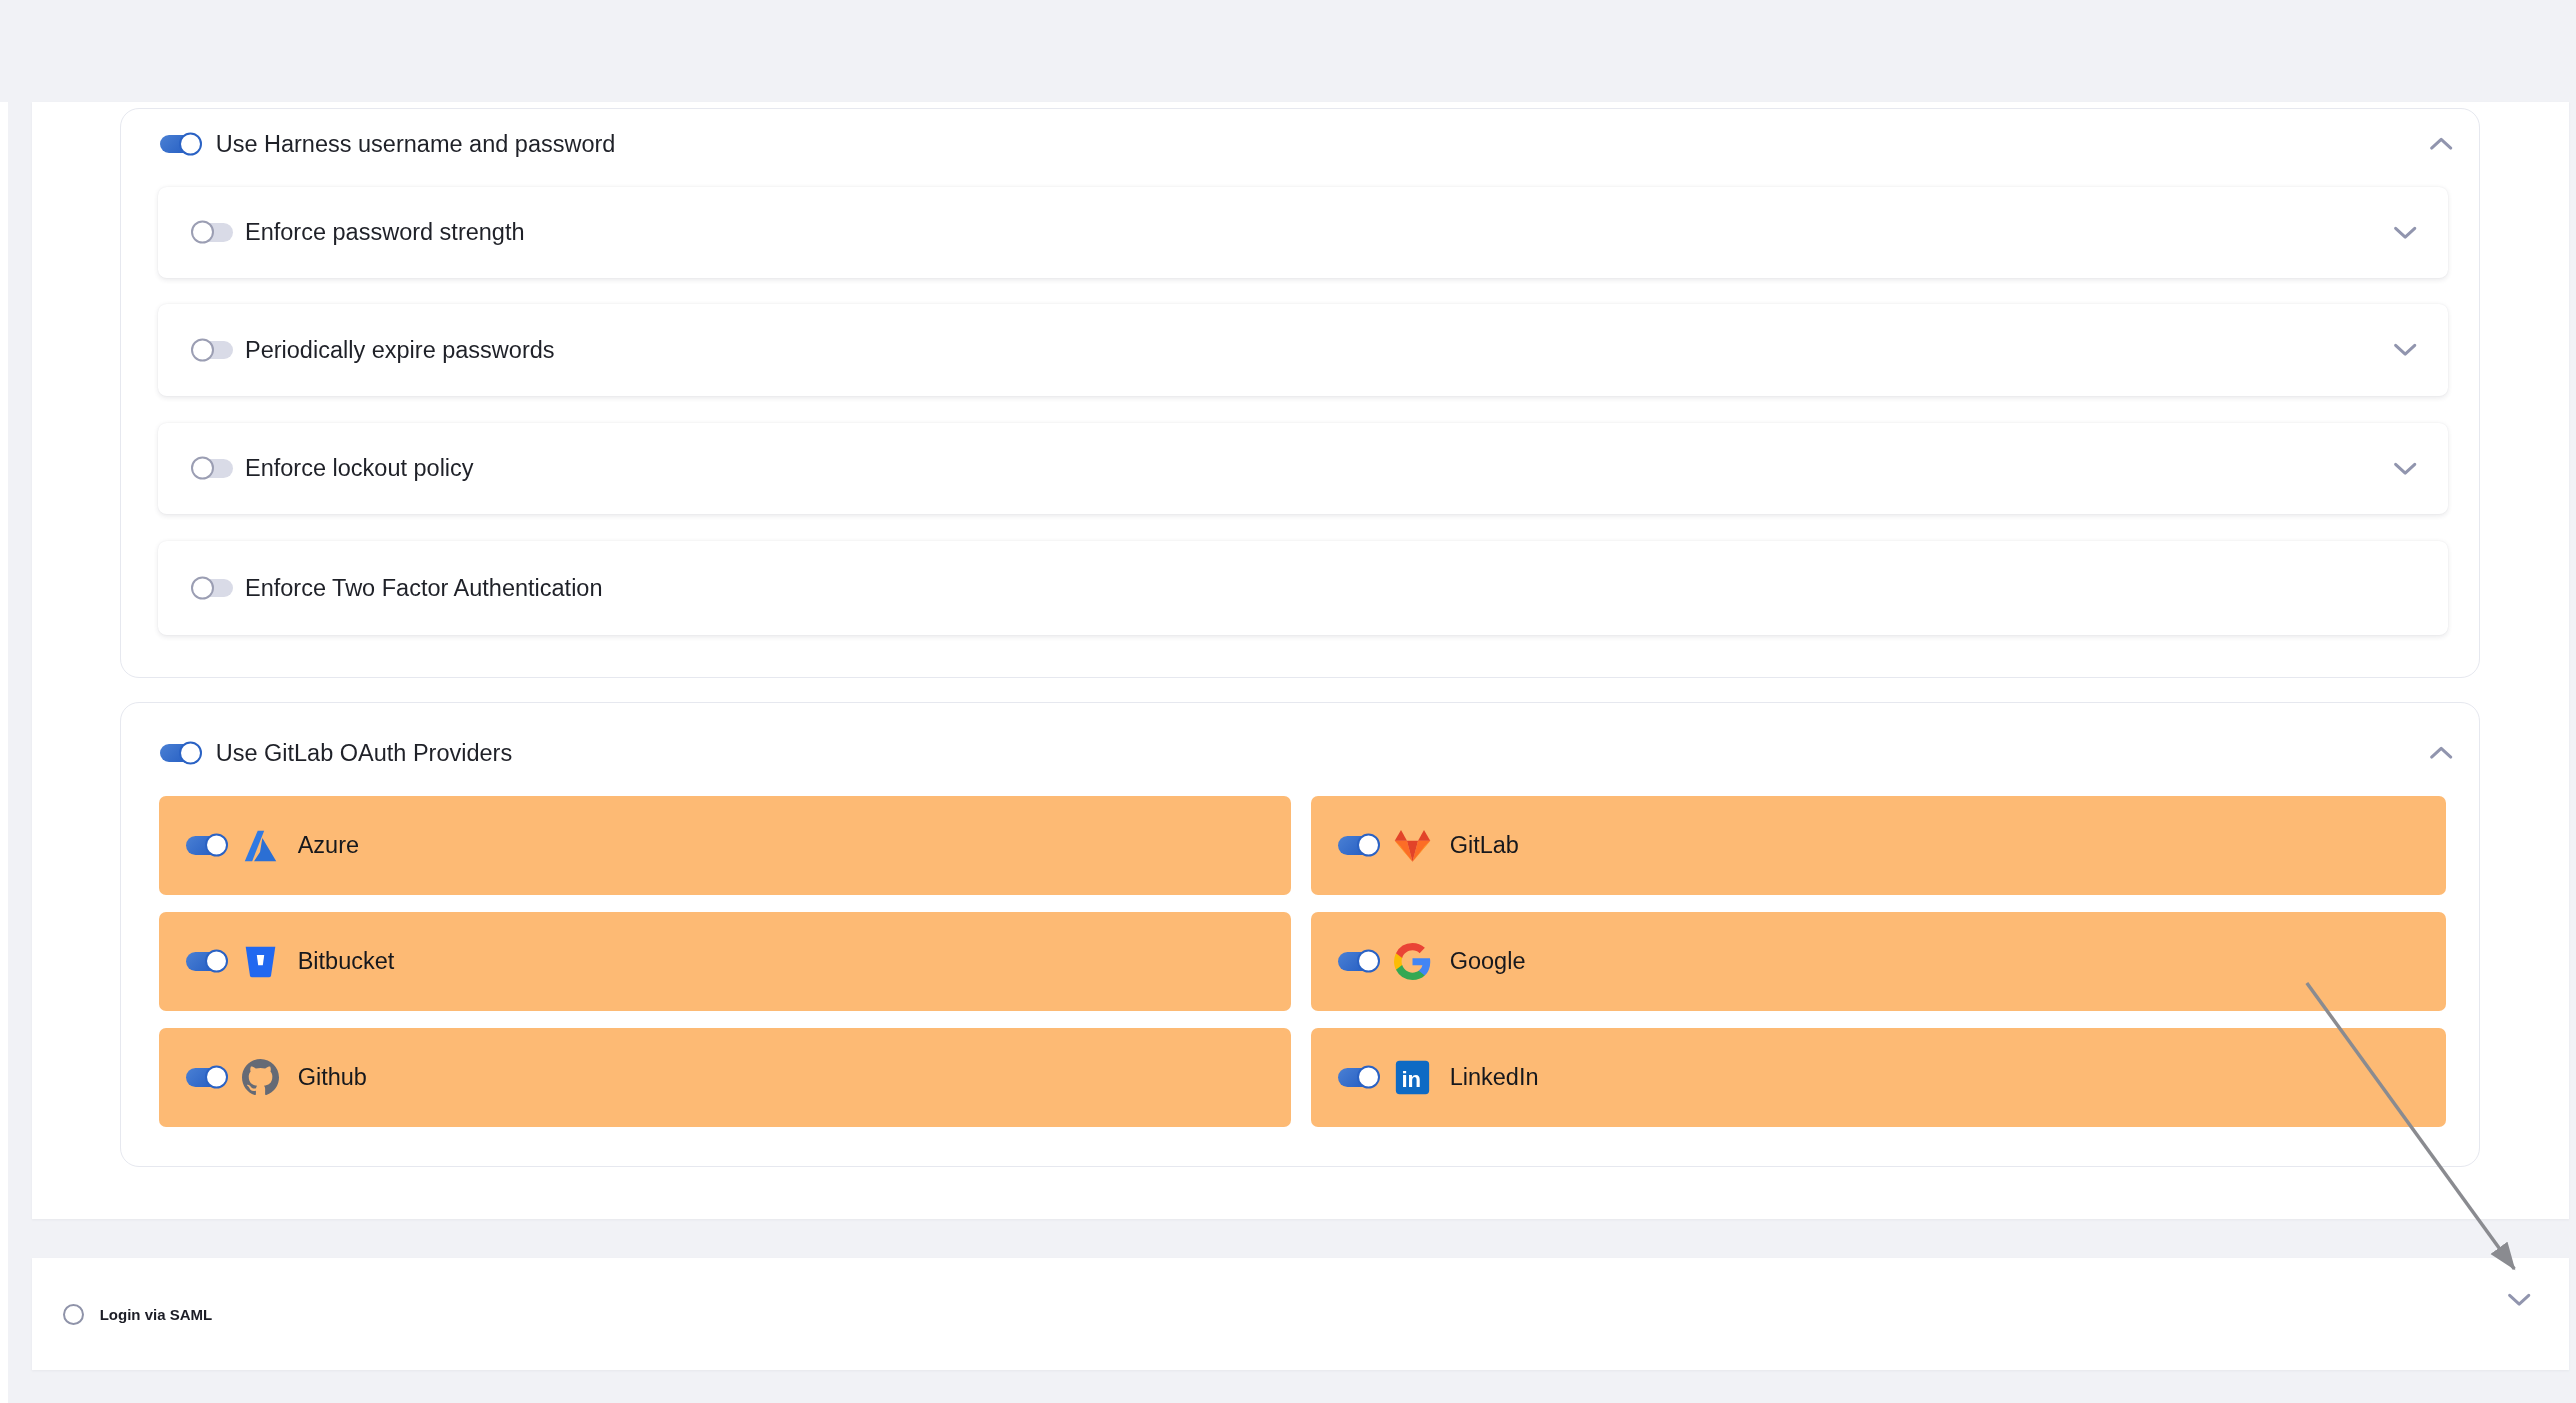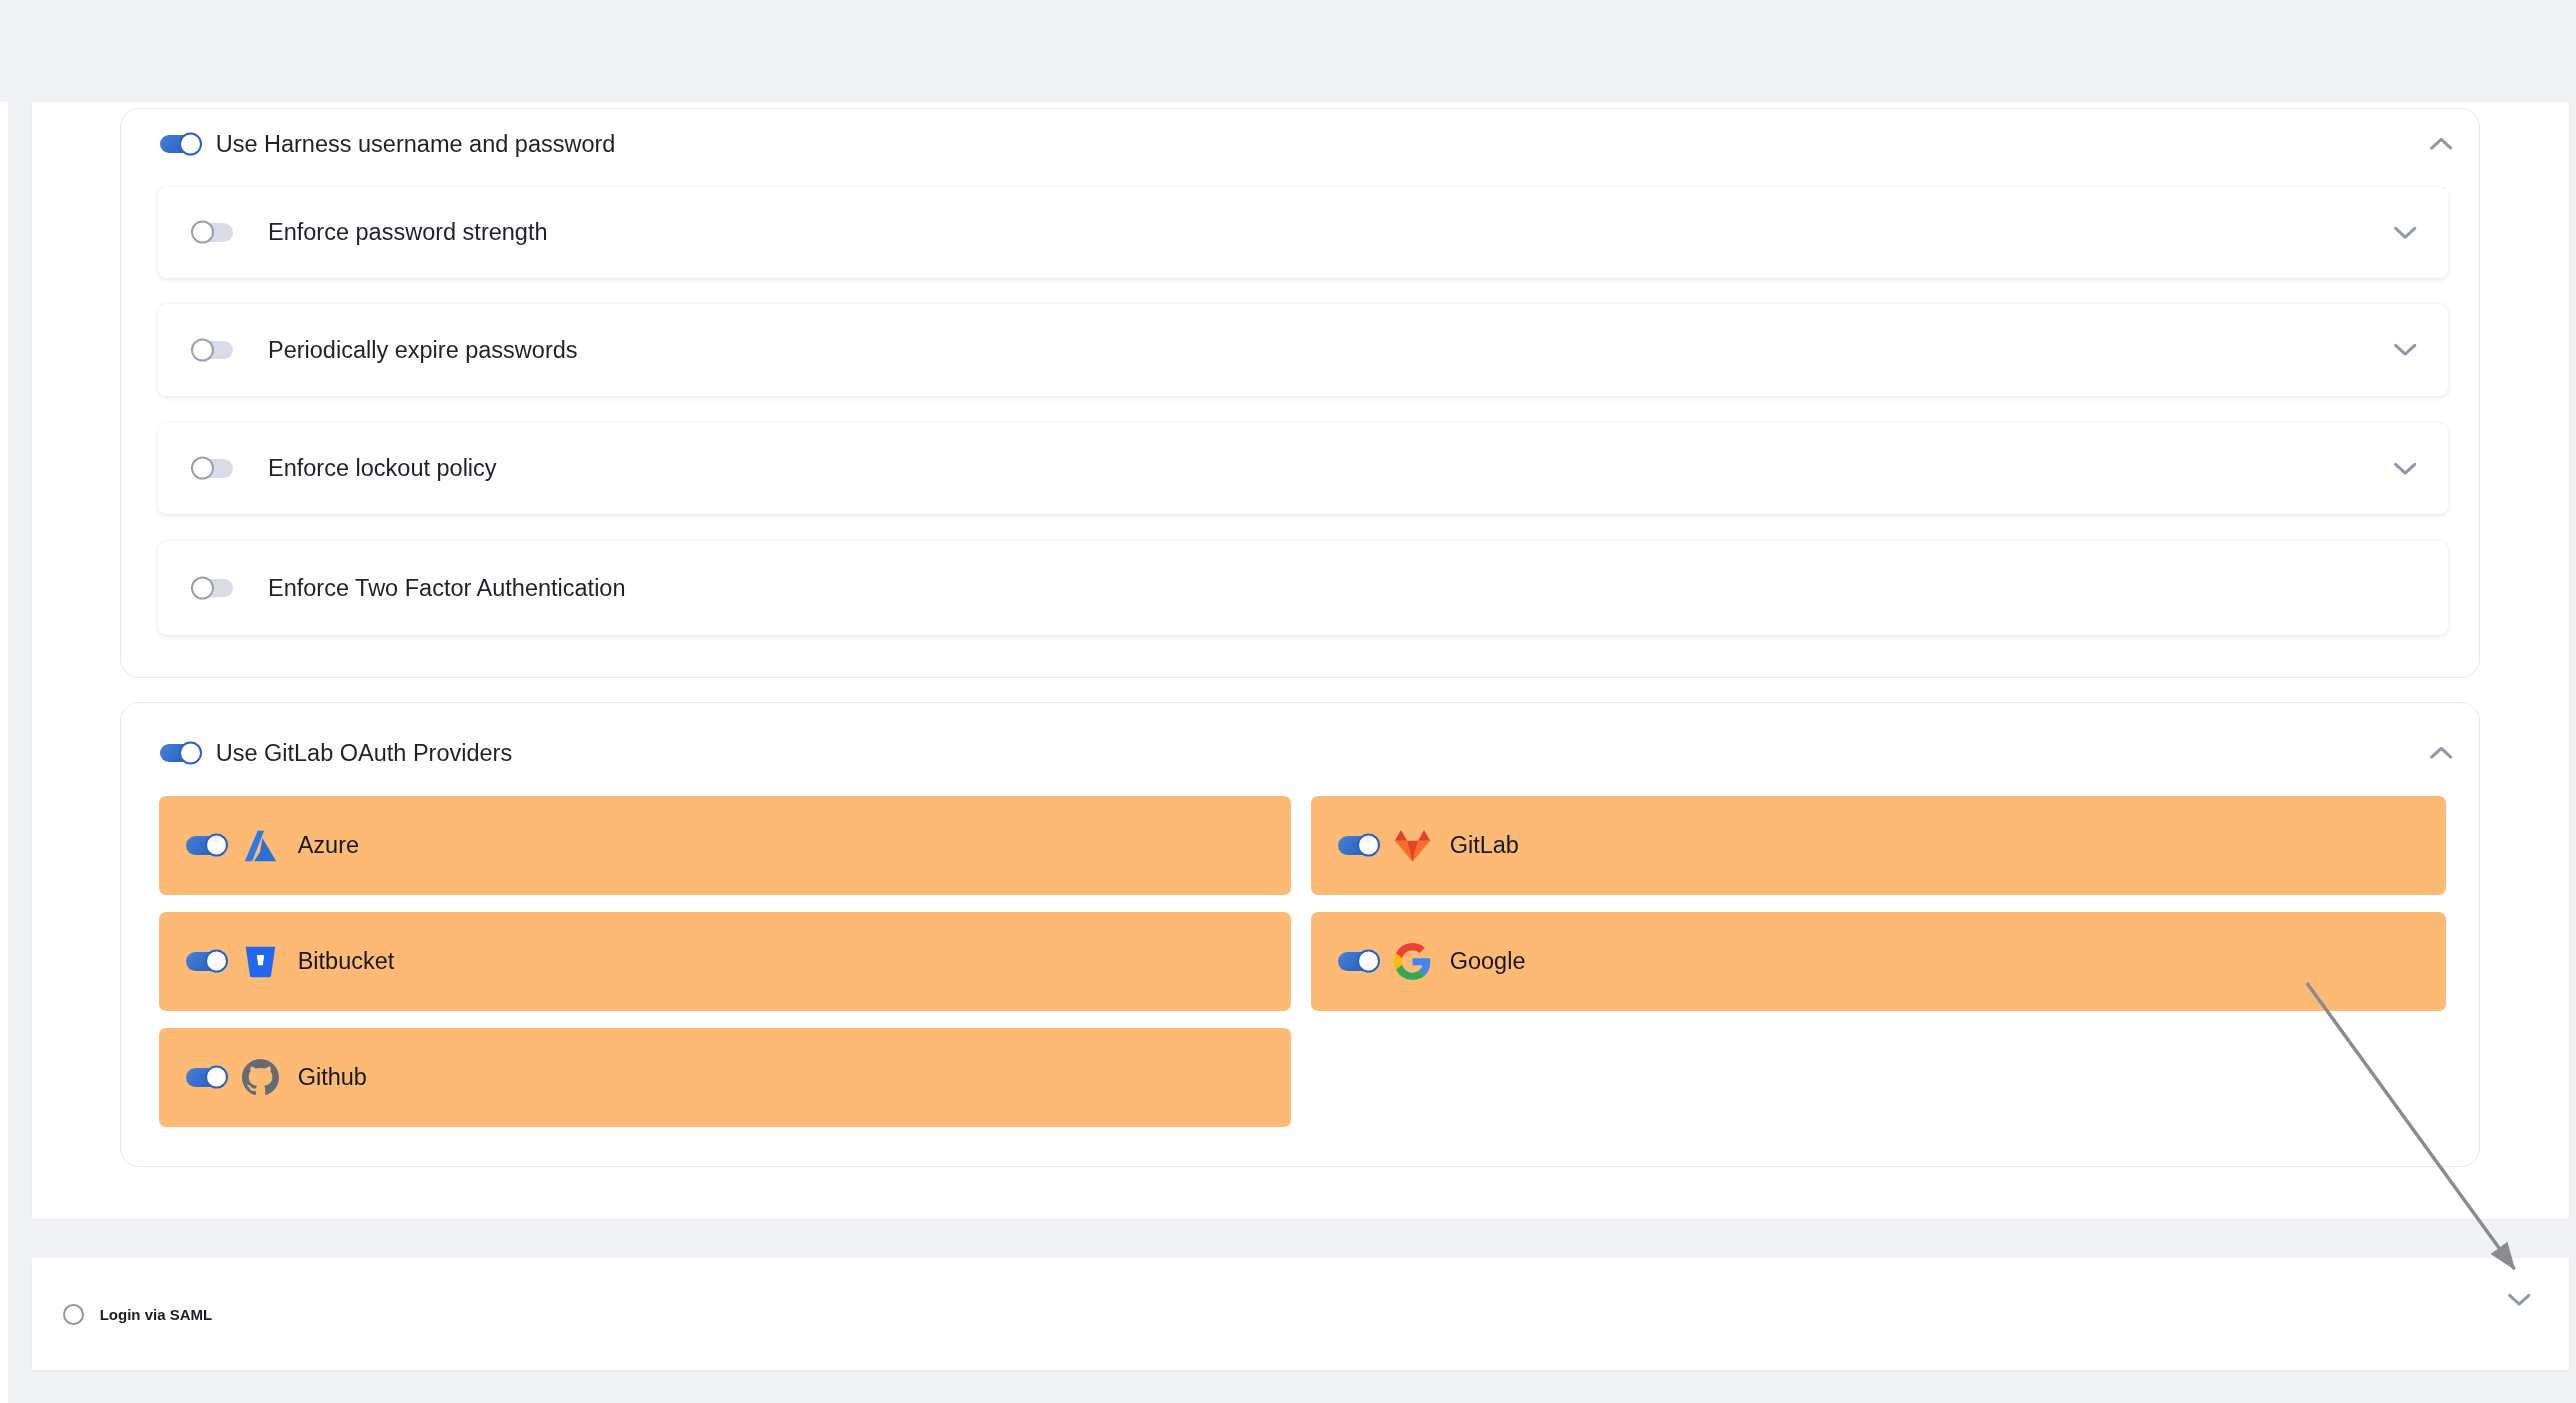--- a/index.html
+++ b/index.html
@@ -36,21 +36,21 @@
   .toggle.off .knob{left:-1.7px;border:2.6px solid #9b9eb3;}
 
   
   .card{position:absolute;left:37px;width:2290px;background:#ffffff;border-radius:8.7px;
     box-shadow:0 1.7px 5.2px rgba(40,41,61,.10),0 0 1.7px rgba(40,41,61,.06);
     display:flex;align-items:center;padding:0 31px 0 35px;box-sizing:border-box;}
   #card-0{top:78px;height:91px;}
   #card-1{top:195px;height:92px;}
   #card-2{top:314px;height:91px;}
   #card-3{top:432px;height:94px;}
-  .card .label{margin-left:35px;font-size:23.5px;color:#1f2128;}
+  .card .label{margin-left:12px;font-size:23.5px;color:#1f2128;}
   .card .chev{margin-left:auto;}
 
   
   .prow{position:absolute;height:99px;background:#fdba74;border-radius:7px;
     display:flex;align-items:center;padding-left:27px;box-sizing:border-box;}
   .pr-c1{left:38px;width:1132px;}
   .pr-c2{left:1190px;width:1135px;text-align:right;}
   .pr-r1{top:93px;} .pr-r2{top:209px;} .pr-r3{top:325px;}
   .prow .picon{margin-left:15.7px;width:37px;height:37px;display:flex;align-items:center;justify-content:center;flex:0 0 auto;}
   .prow .label{margin-left:19px;font-size:23.5px;color:#16181d;}
@@ -200,20 +200,32 @@
           <div class="knob"></div>
         </div>
       <div class="picon">
         <svg width="37" height="37" viewBox="0 0 16 16">
           <path fill="#656a75" d="M8 0C3.58 0 0 3.58 0 8c0 3.54 2.29 6.53 5.47 7.59.4.07.55-.17.55-.38 0-.19-.01-.82-.01-1.49-2.01.37-2.53-.49-2.69-.94-.09-.23-.48-.94-.82-1.13-.28-.15-.68-.52-.01-.53.63-.01 1.08.58 1.23.82.72 1.21 1.87.87 2.33.66.07-.52.28-.87.51-1.07-1.78-.2-3.64-.89-3.64-3.95 0-.87.31-1.59.82-2.15-.08-.2-.36-1.02.08-2.12 0 0 .67-.21 2.2.82.64-.18 1.32-.27 2-.27s1.36.09 2 .27c1.53-1.04 2.2-.82 2.2-.82.44 1.1.16 1.92.08 2.12.51.56.82 1.27.82 2.15 0 3.07-1.87 3.75-3.65 3.95.29.25.54.73.54 1.48 0 1.07-.01 1.93-.01 2.2 0 .21.15.46.55.38A8.01 8.01 0 0 0 16 8c0-4.42-3.58-8-8-8z"></path>
         </svg>
       </div>
       <div class="label">Github</div>
     </div>
 
+    <div class="prow pr-r3 pr-c2">
+      <div class="toggle on">
+          <div class="knob"></div>
+        </div>
+      <div class="picon">
+        <svg width="37" height="37" viewBox="0 0 40 40">
+          <rect x="2" y="2" width="36" height="36" rx="4" fill="#0e6ac4"></rect>
+          <text x="8" y="30" font-family="Liberation Sans, sans-serif" font-size="24" font-weight="bold" fill="#ffffff">in</text>
+        </svg>
+      </div>
+      <div class="label">LinkedIn</div>
+    </div>
   </div>
 
   <div class="saml-bar">
     <div class="radio"></div>
     <div class="label">Login via SAML</div>
   </div>
   <svg class="chev saml-chev" viewBox="0 0 28 20">
       <polyline points="3,5 14,15 25,5" fill="none" stroke="#9195ae" stroke-width="3.5" stroke-linecap="round" stroke-linejoin="round"></polyline>
     </svg>
 

